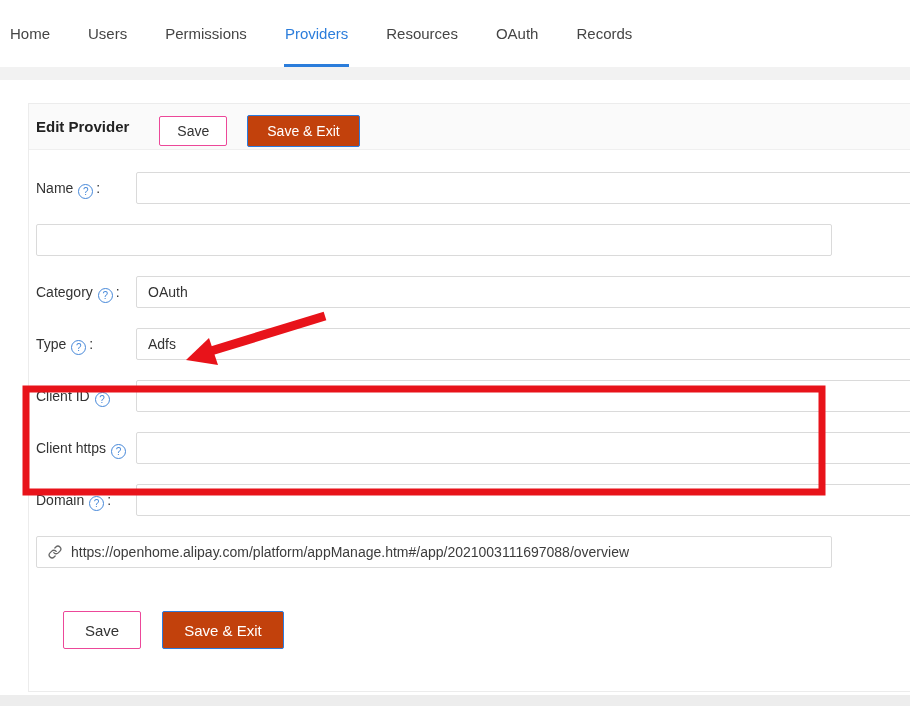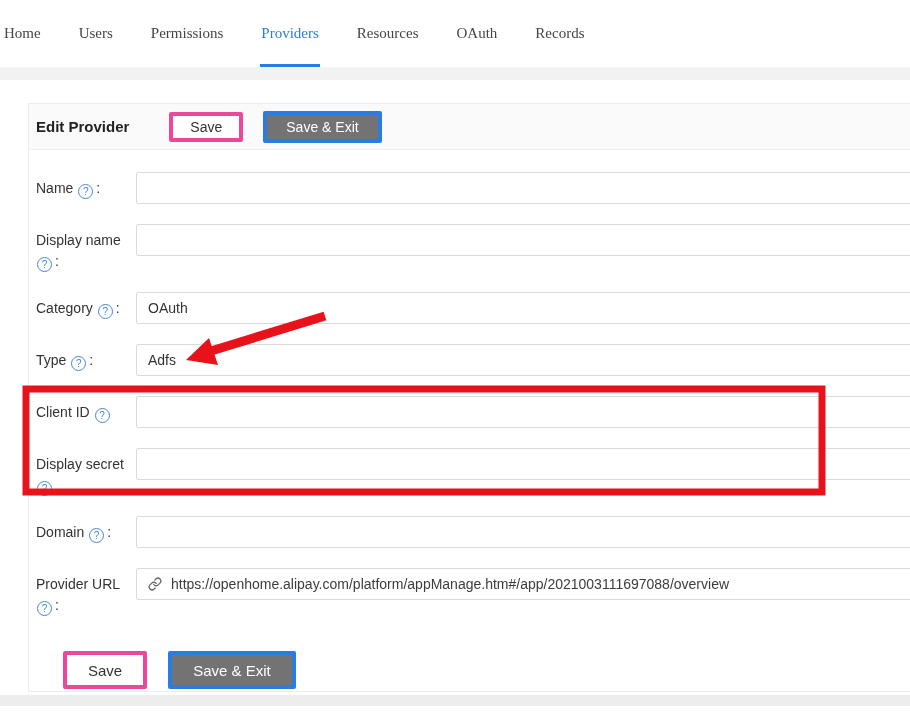--- a/index.html
+++ b/index.html
@@ -5,21 +5,21 @@
   * { margin:0; padding:0; box-sizing:border-box; }
   html,body { width:910px; height:719px; }
   body {
     position:relative; overflow:hidden; background:#fff;
     font-family:"Liberation Sans", sans-serif; color:#333;
   }
 
   
   .topnav {
     height:67px; background:#fff; display:flex; align-items:stretch;
-    padding-left:4px; white-space:nowrap;font-family:Liberation Serif, serif;
+    padding-left:10px; white-space:nowrap;
   }
   .nav-item {
     display:flex; align-items:center; padding:0 19px; font-size:15px;
     color:#454545; cursor:pointer; position:relative;
   }
   .nav-item:first-child { padding-left:0; padding-right:19px; }
   .nav-item.active { color:#2b7ddb; }
   .nav-item.active::after {
     content:""; position:absolute; left:18px; right:18px; bottom:0;
     height:3px; background:#2b7ddb;
@@ -29,28 +29,29 @@
 
   
   .card {
     margin:23px 0 0 28px; width:900px; height:589px;
     border:1px solid #ececec; background:#fff; overflow:hidden;
   }
   .card-header {
     height:46px; background:#fafafa; border-bottom:1px solid #efefef;
     display:flex; align-items:center; padding:0 7px;
   }
-  .card-title { font-size:15px; font-weight:bold; color:#222; margin-right:40px; }
+  .card-title { font-size:15px; font-weight:bold; color:#222; margin-right:30px; }
 
   .btn {
     height:30px; padding:0 17px; font-size:14px; border-radius:2px;
-    border:4px solid #ec4899; background:#fff; color:#333; cursor:pointer;
+    border:1px solid #ec4899; background:#fff; color:#333; cursor:pointer;
     font-family:"Liberation Sans", sans-serif;
-  }
-  .btn-primary { background:#737373; border-color:#2a7ce0; color:#fff; }
+    margin-top:8px;
+  }
+  .btn-primary { background:#c2410c; border-color:#2a7ce0; color:#fff; }
   .card-header .btn { margin-right:20px; }
   .card-header .btn-primary { height:32px; padding:0 19px; margin-right:0; }
 
   
   .form-body { padding:22px 0 0 7px; }
   .row { display:flex; align-items:flex-start; margin-bottom:20px; }
   .row-label {
     width:100px; flex:none; padding:6px 4px 0 0; font-size:14px;
     color:#333; line-height:21px;
   }
@@ -117,24 +118,20 @@
       <div class="row-label">
         <span>Name</span>
         <span class="help">?</span><span class="colon">:</span>
       </div>
       <div class="row-control">
         <input class="txt-input" value="" style="">
       </div>
     </div>
 
     <div class="row">
-      <div class="row-label">
-        <span>Display name</span>
-        <span class="help">?</span><span class="colon">:</span>
-      </div>
       <div class="row-control">
         <input class="txt-input" value="" style="">
       </div>
     </div>
 
     <div class="row">
       <div class="row-label">
         <span>Category</span>
         <span class="help">?</span><span class="colon">:</span>
       </div>
@@ -158,43 +155,39 @@
         <span>Client ID</span>
         <span class="help">?</span><span class="colon"></span>
       </div>
       <div class="row-control">
         <input class="txt-input" value="" style="">
       </div>
     </div>
 
     <div class="row">
       <div class="row-label">
-        <span>Display secret</span>
+        <span>Client https</span>
         <span class="help">?</span><span class="colon"></span>
       </div>
       <div class="row-control">
         <input class="txt-input" value="" style="">
       </div>
     </div>
 
     <div class="row">
       <div class="row-label">
         <span>Domain</span>
         <span class="help">?</span><span class="colon">:</span>
       </div>
       <div class="row-control">
         <input class="txt-input" value="" style="">
       </div>
     </div>
 
     <div class="row">
-      <div class="row-label">
-        <span>Provider URL</span>
-        <span class="help">?</span><span class="colon">:</span>
-      </div>
       <div class="row-control">
         <div class="input-affix">
           <svg class="link-ic" viewBox="0 0 24 24" fill="none" stroke="currentColor" stroke-width="2.2" stroke-linecap="round" stroke-linejoin="round">
             <path d="M10 13a5 5 0 0 0 7.54.54l3-3a5 5 0 0 0-7.07-7.07l-1.72 1.71"></path>
             <path d="M14 11a5 5 0 0 0-7.54-.54l-3 3a5 5 0 0 0 7.07 7.07l1.71-1.71"></path>
           </svg>
           <span class="url-text">https://openhome.alipay.com/platform/appManage.htm#/app/2021003111697088/overview</span>
         </div>
       </div>
     </div>

